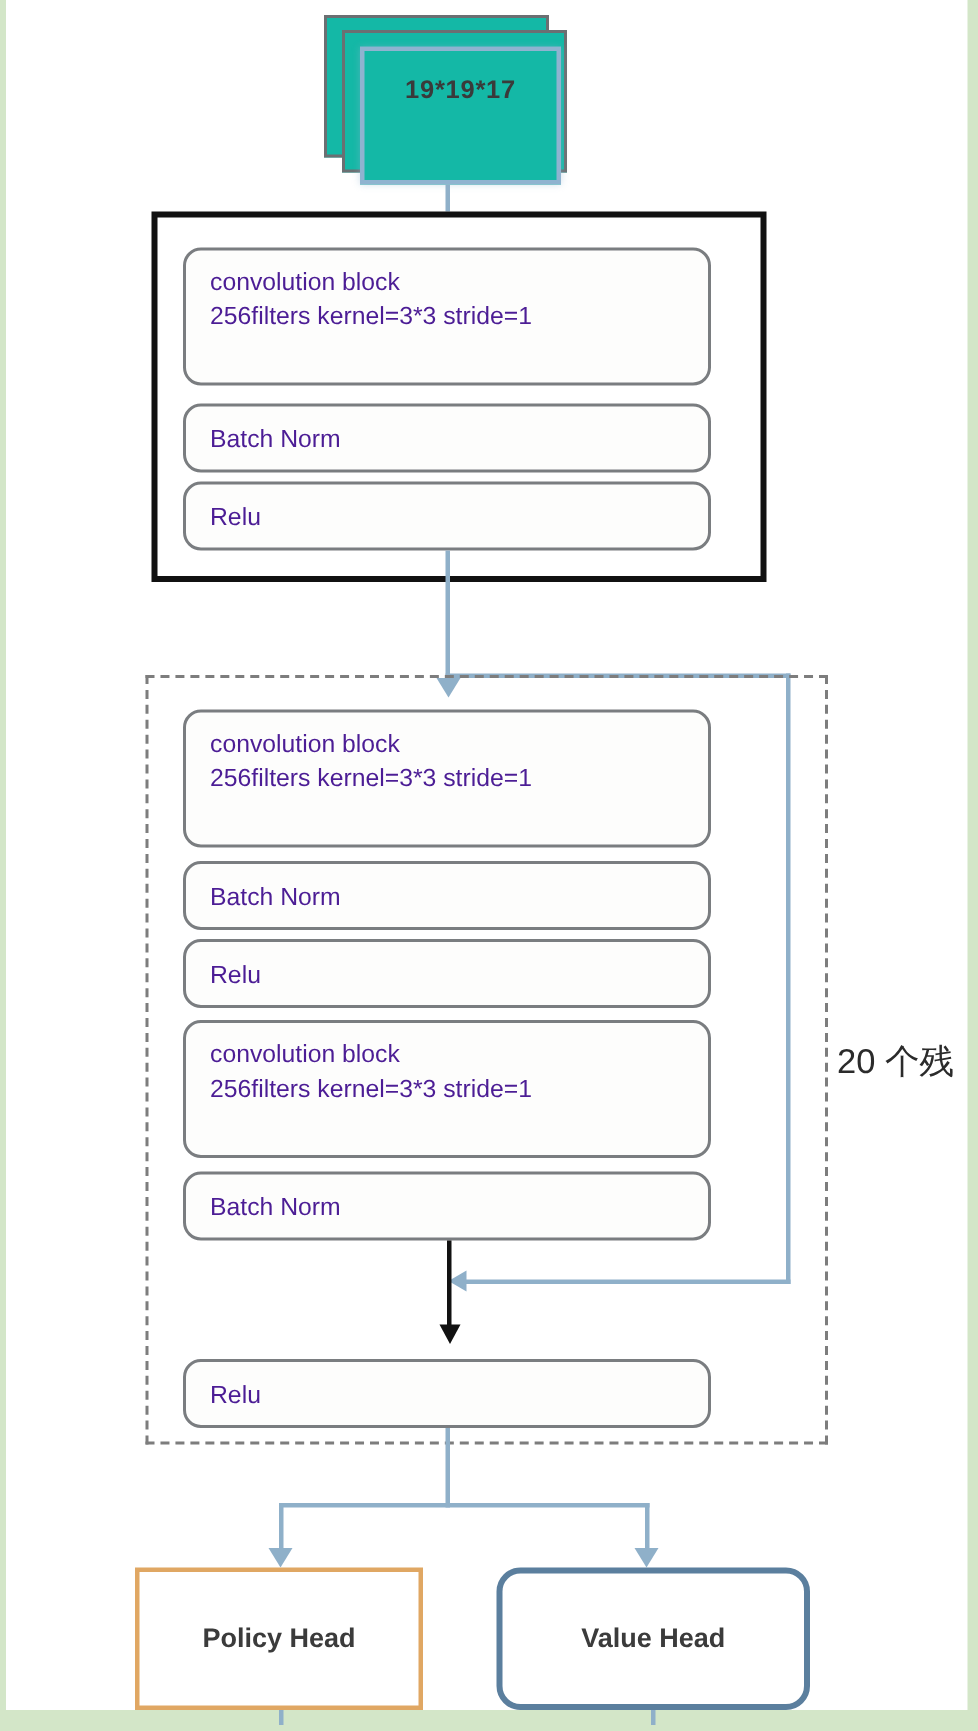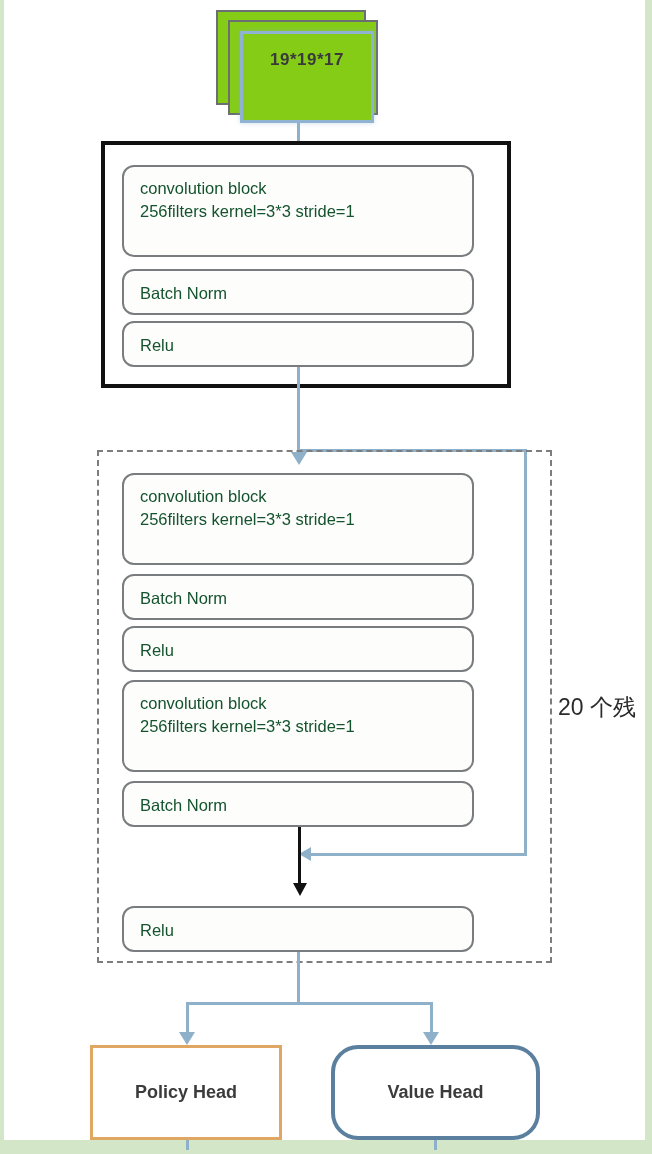--- a/index.html
+++ b/index.html
@@ -23,21 +23,21 @@
     position: absolute;
     background: #d3e6c8;
   }
   #strip-left   { left: 0;   top: 0;    width: 4px;  height: 1154px; }
   #strip-right  { left: 645px; top: 0;  width: 7px;  height: 1154px; }
   #strip-bottom { left: 0;   top: 1140px; width: 652px; height: 14px; }
 
   
   .stack-card {
     position: absolute;
-    background: #84cc16;
+    background: #14b8a6;
     box-sizing: border-box;
   }
   .stack-back {
     border: 2px solid #6b6f72;
   }
   .stack-front {
     border: 3px solid #8fb3d0;
     box-shadow: 0 0 5px rgba(143,179,208,0.45);
     display: flex;
     align-items: flex-start;
@@ -69,21 +69,21 @@
   .layer {
     position: absolute;
     box-sizing: border-box;
     border: 2px solid #7a7d80;
     border-radius: 12px;
     background: #fdfdfc;
     padding: 10px 14px 0 16px;
   }
   .layer-line {
     font-size: 16.5px;
-    color: #14532d;
+    color: #4c1d95;
     line-height: 1.38;
     white-space: nowrap;
   }
 
   
   .conn {
     position: absolute;
     background: #8fb0c9;
   }
   .conn-v { width: 3px; }
@@ -222,21 +222,21 @@
   <div class="conn conn-v" style="left:297px; top:952px; width:3px; height:53px;"></div>
   <div class="conn conn-h" style="left:186px; top:1002px; width:247px; height:3px;"></div>
   <div class="conn conn-v" style="left:186px; top:1002px; width:3px; height:33px;"></div>
   <div class="conn conn-v" style="left:430px; top:1002px; width:3px; height:33px;"></div>
   <div class="arrow-down" style="left:179px; top:1032px;"></div>
   <div class="arrow-down" style="left:423px; top:1032px;"></div>
 
   <div class="head head-policy" style="left:90px; top:1045px; width:192px; height:95px;">
     <span class="head-label">Policy Head</span>
   </div>
-  <div class="head head-value" style="left:331px; top:1045px; width:209px; height:95px;border-radius:27px;">
+  <div class="head head-value" style="left:331px; top:1045px; width:209px; height:95px;">
     <span class="head-label">Value Head</span>
   </div>
 
   <div class="conn conn-v" style="left:186px; top:1140px; width:3px; height:10px;"></div>
   <div class="conn conn-v" style="left:434px; top:1140px; width:3px; height:10px;"></div>
 
 
 </div>
 
 </body></html>

